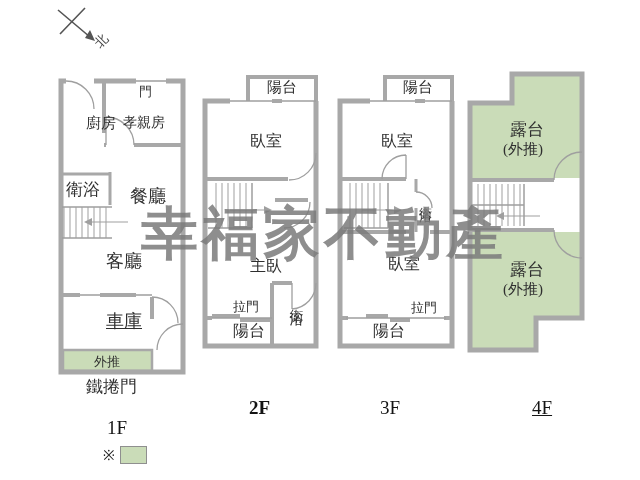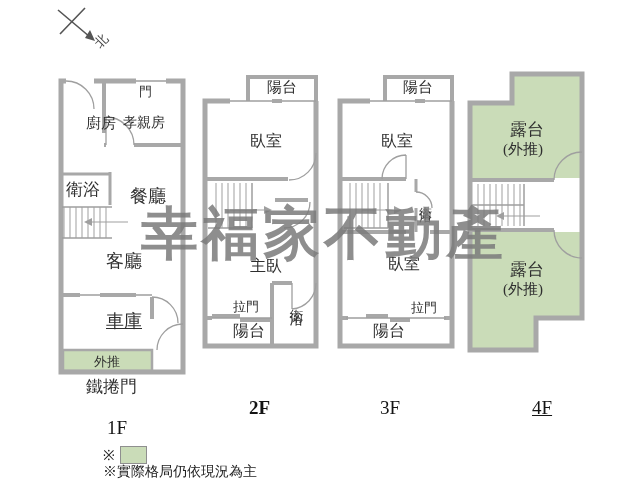--- a/index.html
+++ b/index.html
@@ -127,15 +127,14 @@
   <span class="lbl" style="left:510px;top:261px;font-size:17px;">露台</span>
   <span class="lbl" style="left:503px;top:282px;font-size:15px;">(外推)</span>
   <span class="lbl flabel" style="left:532px;top:398px;text-decoration:underline;">4F</span>
 
   <div class="watermark">幸福家不動產</div>
 
   <div class="legend1">
     <span>※</span>
     <span class="swatch"></span>
   </div>
-  <div class="legend2">※實際格局仍依現況為主</div>
 
 </div>
 
 </body></html>

